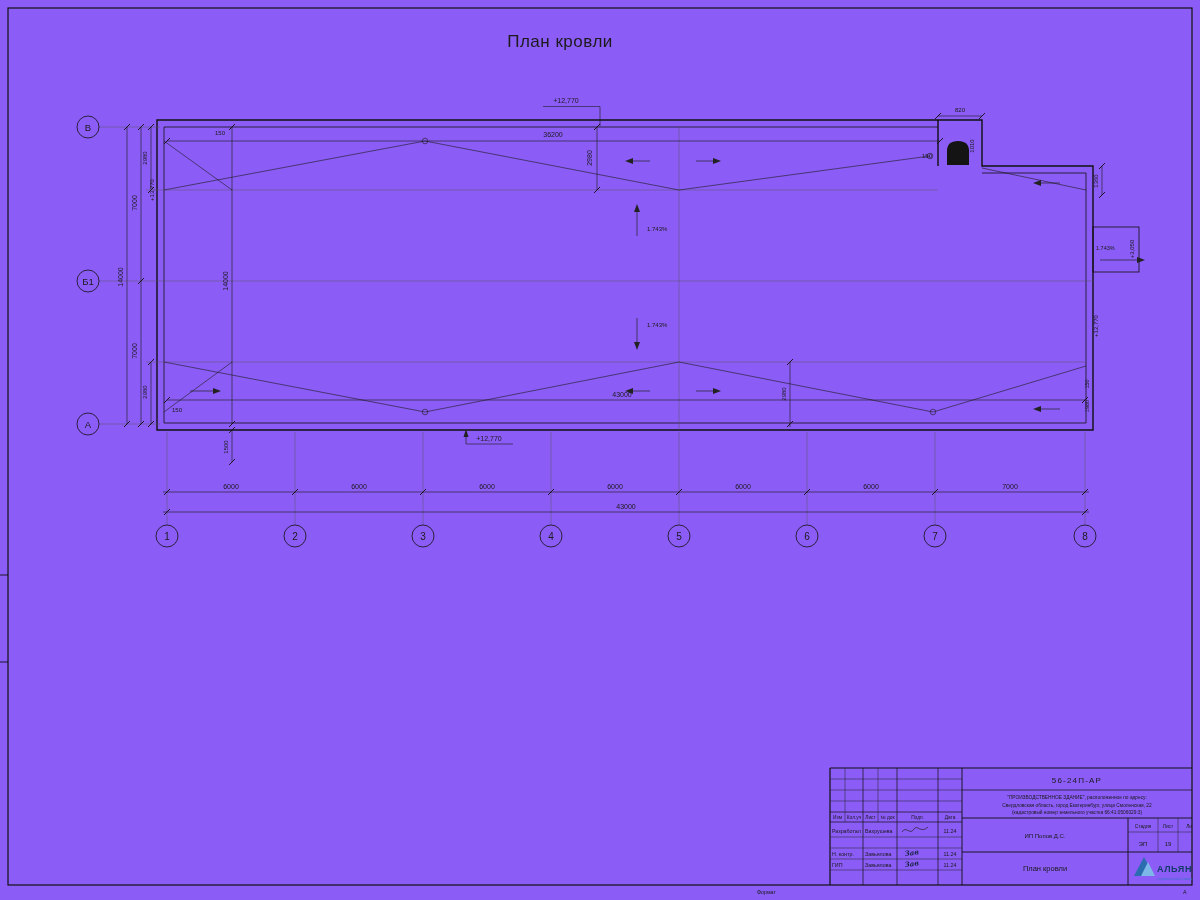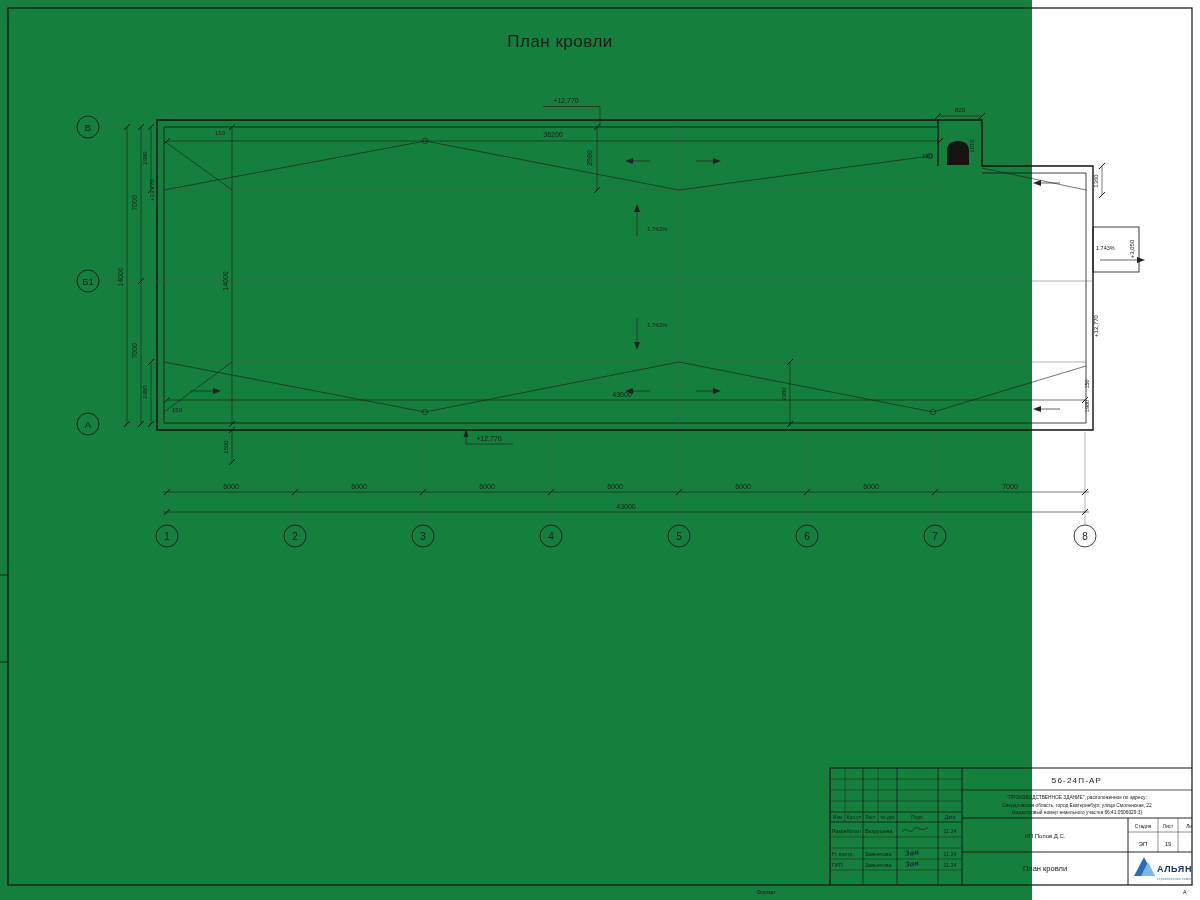--- a/index.html
+++ b/index.html
@@ -1,17 +1,17 @@
 <!DOCTYPE html>
 <html><head>
 <meta charset="utf-8">
 <style>
   *{box-sizing:border-box}
   html,body{margin:0;padding:0;background:#fff;width:1200px;height:900px;overflow:hidden}
-  .sheet{position:relative;width:1032px;height:900px;background:#15803d}
+  .sheet{position:relative;width:1200px;height:900px;background:#8b5cf6}
   svg{display:block}
   text{fill:#1b1b1b;font-family:"Liberation Sans",sans-serif}
   .t-title{font-size:17px;letter-spacing:.5px}
   .dim{font-size:7px}
   .dim-s{font-size:6px}
   .dim-xs{font-size:5.5px}
   .axis-lbl{font-size:9.5px}
   .col-lbl{font-size:10px}
   .tb{font-size:6px}
   .tb-s{font-size:5.3px}

